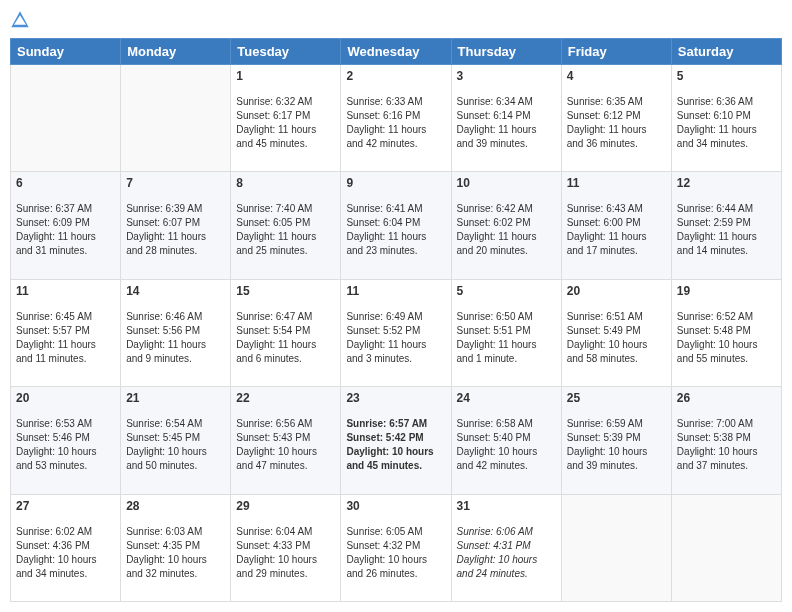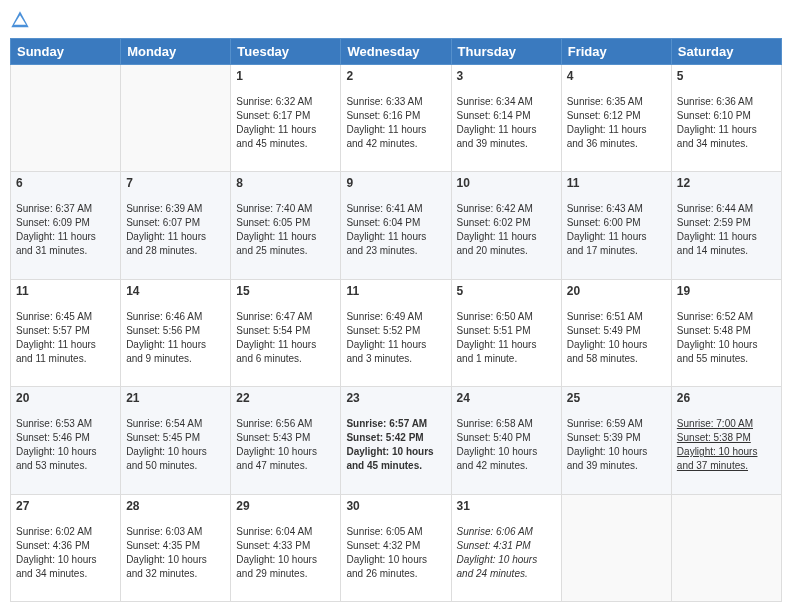--- a/index.html
+++ b/index.html
@@ -286,21 +286,21 @@
 Daylight: 10 hours and 42 minutes.</div>
           </td>
           <td>
             <span class="day-number">25</span>
             <div class="day-info" style="white-space: pre-line;">Sunrise: 6:59 AM
 Sunset: 5:39 PM
 Daylight: 10 hours and 39 minutes.</div>
           </td>
           <td>
             <span class="day-number">26</span>
-            <div class="day-info" style="white-space: pre-line; text-decoration: underline;">Sunrise: 7:00 AM
+            <div class="day-info" style="white-space: pre-line;">Sunrise: 7:00 AM
 Sunset: 5:38 PM
 Daylight: 10 hours and 37 minutes.</div>
           </td>
         </tr>
         <tr>
           <td>
             <span class="day-number">27</span>
             <div class="day-info" style="white-space: pre-line;">Sunrise: 6:02 AM
 Sunset: 4:36 PM
 Daylight: 10 hours and 34 minutes.</div>

